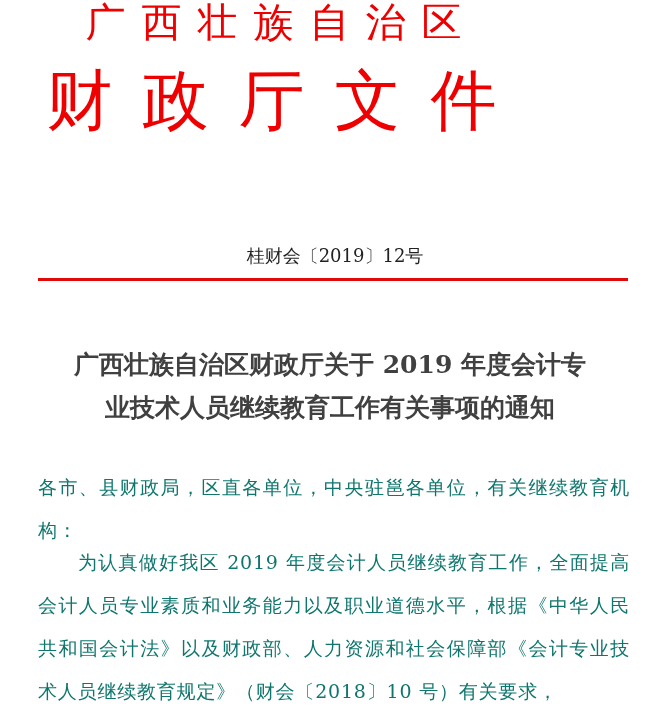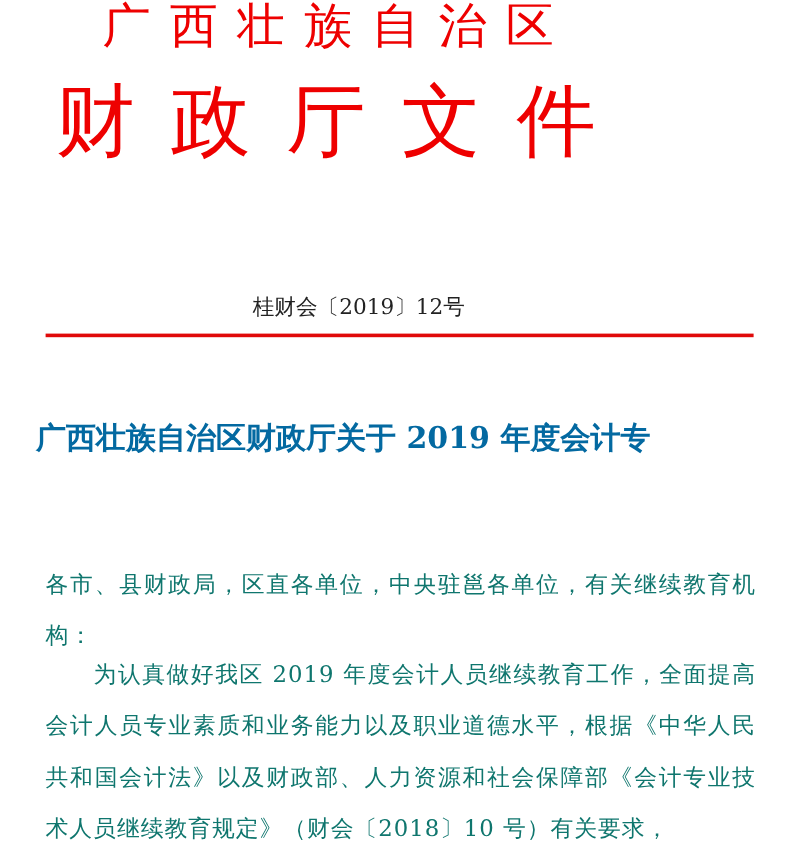--- a/index.html
+++ b/index.html
@@ -6,42 +6,43 @@
   body { width: 654px; height: 707px; overflow: hidden; position: relative; }
   .page { position: absolute; left: 0; top: 0; width: 654px; height: 707px; background: #fff; }
   .org-line {
     position: absolute; left: 0; width: 549px; text-align: center;
     color: #ee0000; font-family: "DejaVu Serif", "Liberation Serif", serif;
   }
   .org1 { top: 2px; font-size: 40px; letter-spacing: 16px; line-height: 40px; padding-left: 14px; box-sizing: border-box; }
   .org2 { top: 66px; font-size: 66px; letter-spacing: 30px; line-height: 70px; padding-left: 24px; box-sizing: border-box; }
   .docno {
     position: absolute; top: 244px; left: 0; width: 598px; text-align: center;
-    font-family: "DejaVu Serif", "Liberation Serif", serif; font-size: 18px; color: #222;
+    font-family: "DejaVu Serif", "Liberation Serif", serif; font-size: 18px; color: #222; padding-left: 36px;
   }
   .rule { position: absolute; left: 38px; width: 590px; top: 278px; height: 3px; background: #e00a0a; }
   .title {
-    position: absolute; left: 30px; width: 600px; top: 343px; text-align: left;
+    position: absolute; left: 30px; width: 600px; top: 343px; text-align: center;
     font-family: "DejaVu Serif", "Liberation Serif", serif; font-weight: bold;
-    font-size: 25px; line-height: 43px; color: #0369a1;
+    font-size: 25px; line-height: 43px; color: #404040;
   }
   .body-text {
     position: absolute; left: 38px; width: 592px;
     font-family: "DejaVu Serif", "Liberation Serif", serif; font-size: 19px; color: #0f766e;
     line-height: 43px; letter-spacing: 0.8px; text-align: justify;
   }
   .addressee { top: 466px; }
   .para { top: 541px; text-indent: 40px; }
 </style>
 </head>
 <body>
 
 <div class="page">
   <div class="org-line org1">广西壮族自治区</div>
   <div class="org-line org2">财政厅文件</div>
   <div class="docno">桂财会〔2019〕12号</div>
   <div class="rule"></div>
   <div class="title">
     <div>广西壮族自治区财政厅关于 2019 年度会计专</div>
+    <div>业技术人员继续教育工作有关事项的通知</div>
   </div>
   <div class="body-text addressee">各市、县财政局，区直各单位，中央驻邕各单位，有关继续教育机构：</div>
   <div class="body-text para">为认真做好我区 2019 年度会计人员继续教育工作，全面提高会计人员专业素质和业务能力以及职业道德水平，根据《中华人民共和国会计法》以及财政部、人力资源和社会保障部《会计专业技术人员继续教育规定》（财会〔2018〕10 号）有关要求，</div>
 </div>
 
 </body></html>

